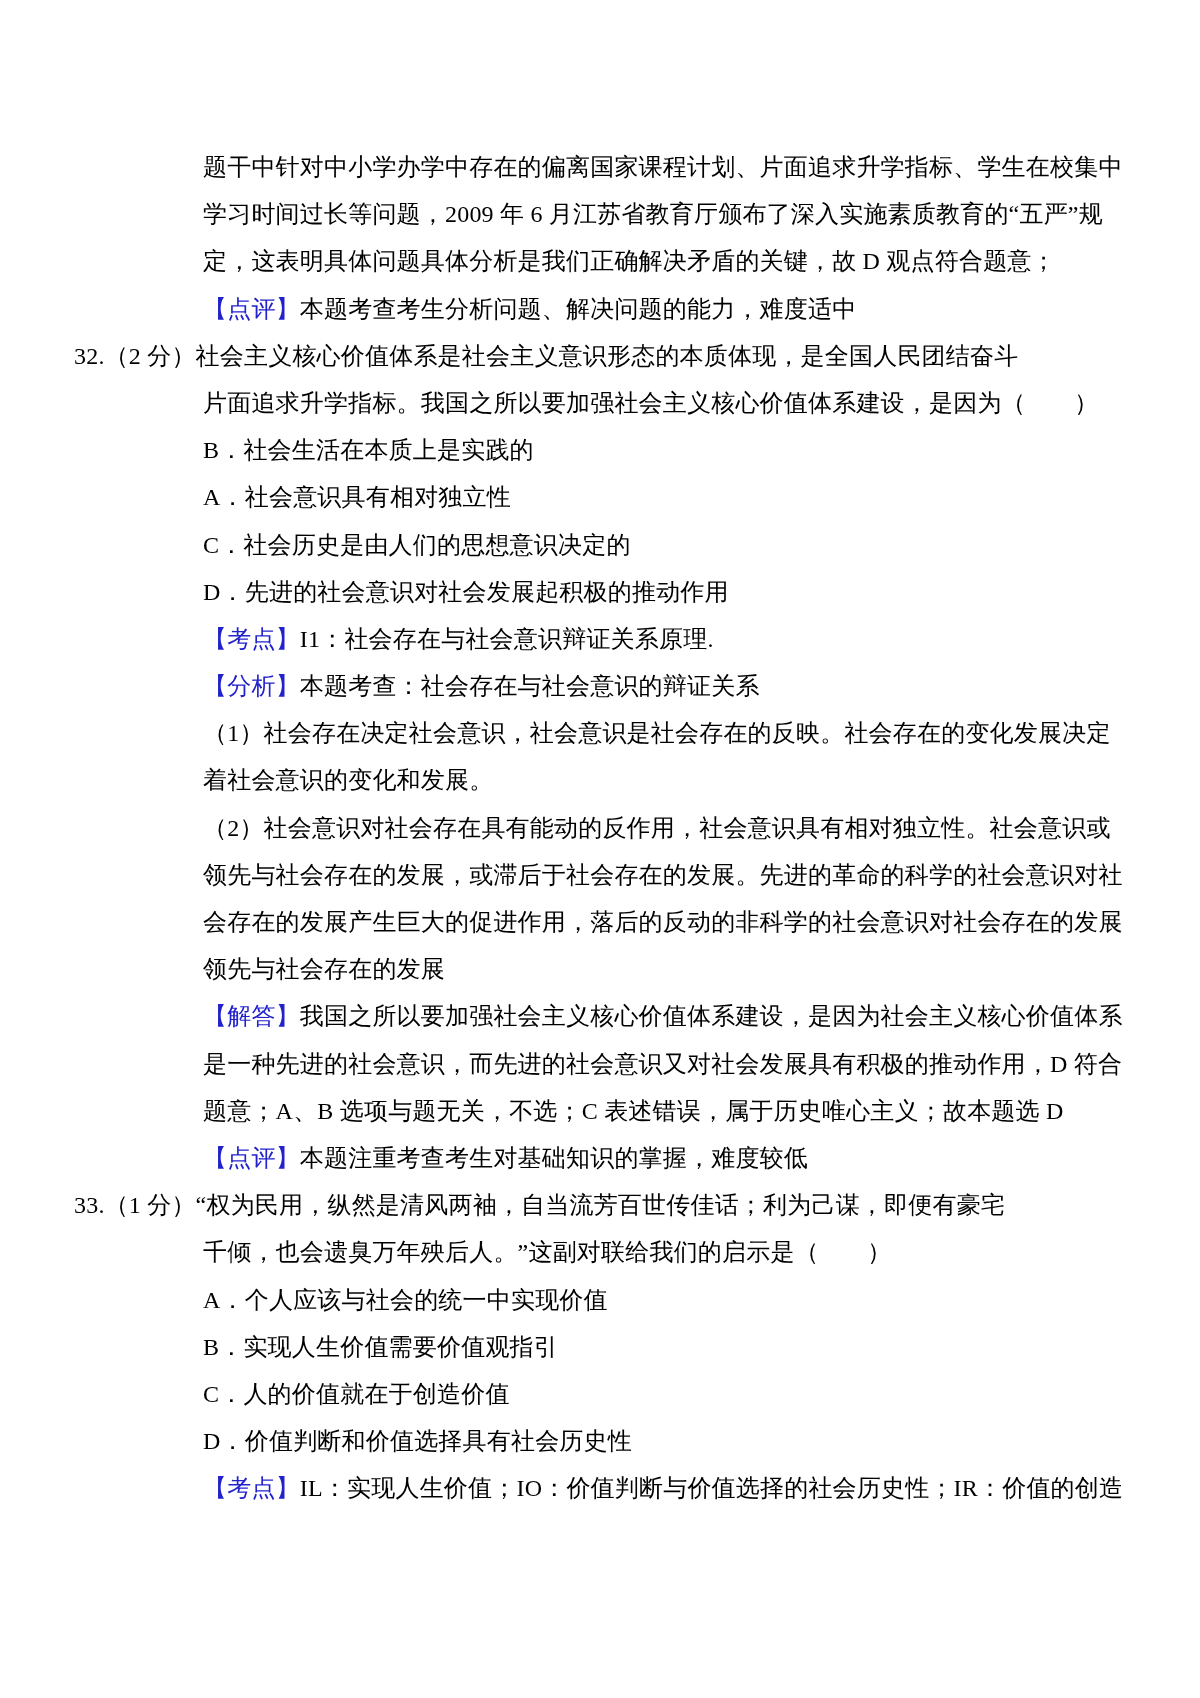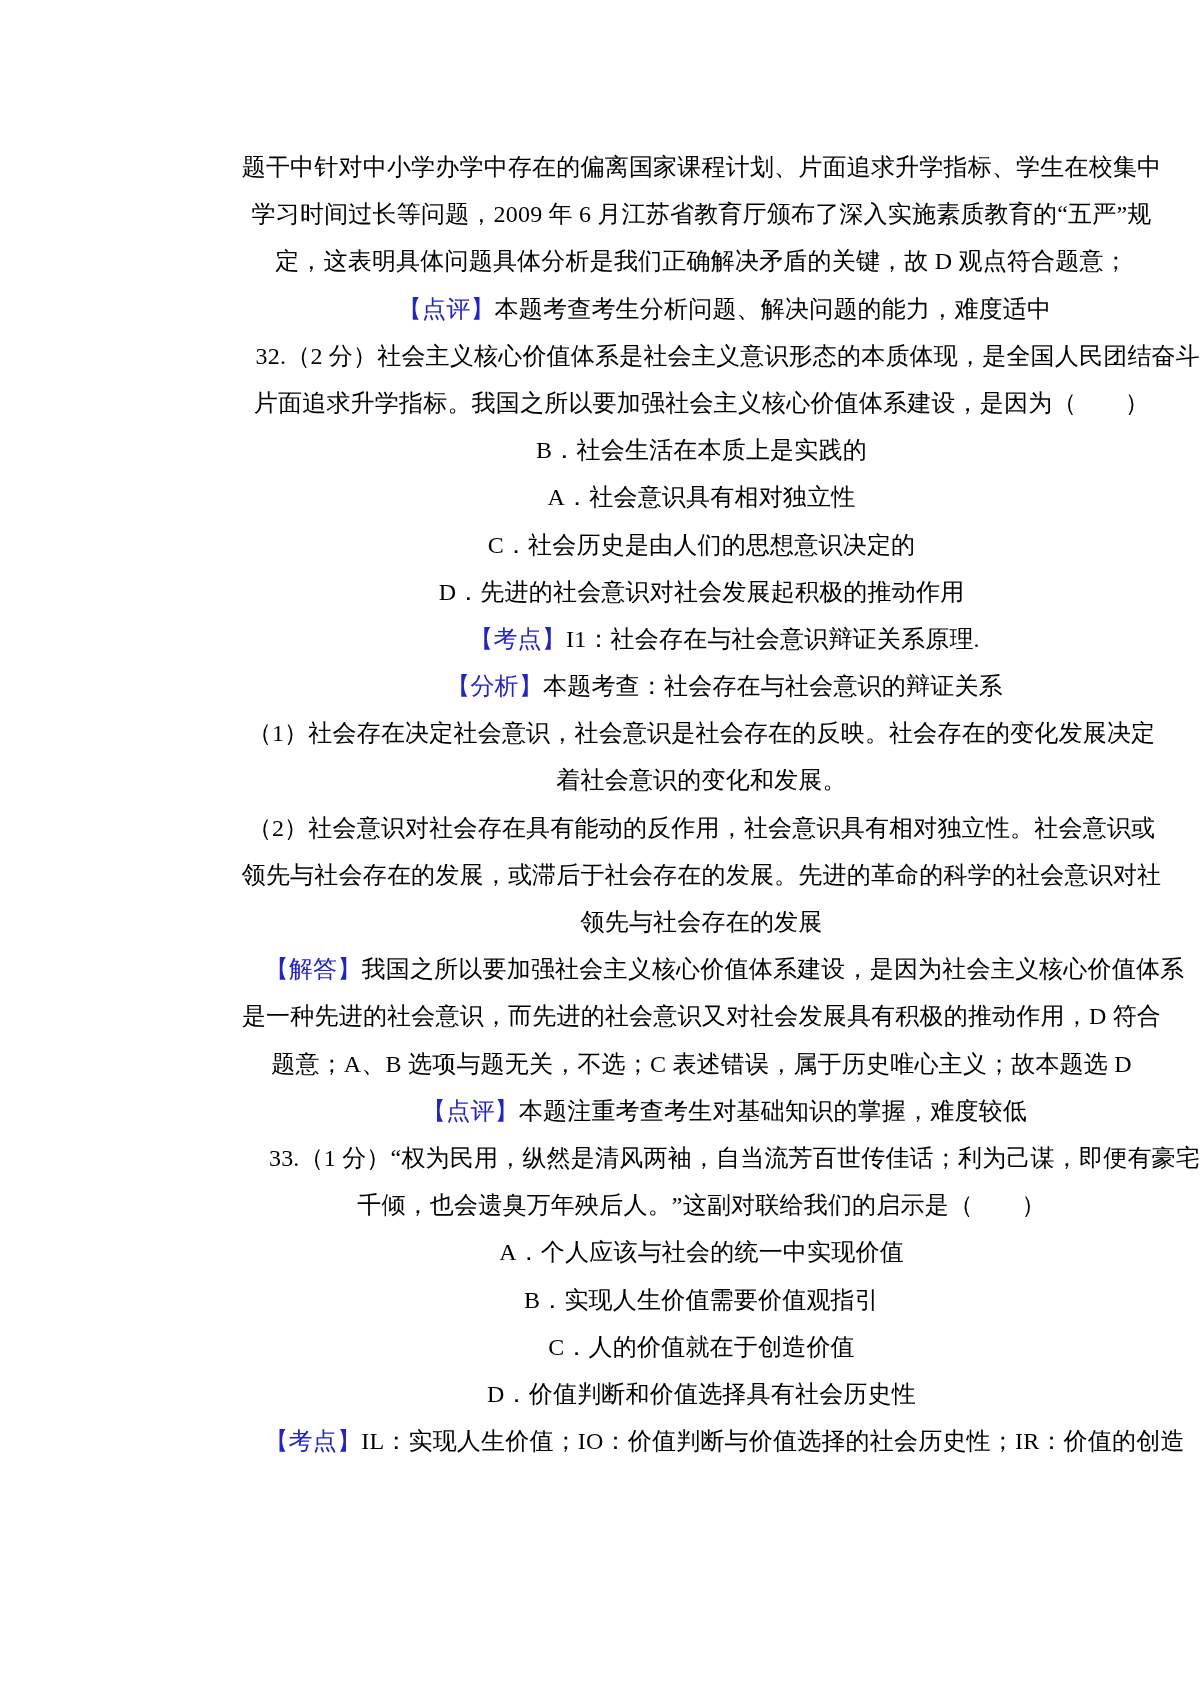--- a/index.html
+++ b/index.html
@@ -22,23 +22,23 @@
     top: 144px;
     left: 0;
     right: 0;
   }
   .line {
     height: 47.2px;
     line-height: 47.2px;
     white-space: pre;
     letter-spacing: 0.2px;
   }
-  .line.body { padding-left: 203px; text-align: center; }
-  .line.num  { padding-left: 74px; text-align: right; }
-  .tag { color: #2222CC; margin-left: 46px; }
+  .line.body { padding-left: 203px; }
+  .line.num  { padding-left: 74px; }
+  .tag { color: #2222CC; }
 </style>
 </head>
 <body>
 
 <div class="page">
   <div class="lines">
       <div class="line body"><span>题干中针对中小学办学中存在的偏离国家课程计划、片面追求升学指标、学生在校集中</span></div>
       <div class="line body"><span>学习时间过长等问题，2009 年 6 月江苏省教育厅颁布了深入实施素质教育的“五严”规</span></div>
       <div class="line body"><span>定，这表明具体问题具体分析是我们正确解决矛盾的关键，故 D 观点符合题意；</span></div>
       <div class="line body"><span class="tag">【点评】</span><span>本题考查考生分析问题、解决问题的能力，难度适中</span></div>
@@ -47,20 +47,21 @@
       <div class="line body"><span>B．社会生活在本质上是实践的</span></div>
       <div class="line body"><span>A．社会意识具有相对独立性</span></div>
       <div class="line body"><span>C．社会历史是由人们的思想意识决定的</span></div>
       <div class="line body"><span>D．先进的社会意识对社会发展起积极的推动作用</span></div>
       <div class="line body"><span class="tag">【考点】</span><span>I1：社会存在与社会意识辩证关系原理.</span></div>
       <div class="line body"><span class="tag">【分析】</span><span>本题考查：社会存在与社会意识的辩证关系</span></div>
       <div class="line body"><span>（1）社会存在决定社会意识，社会意识是社会存在的反映。社会存在的变化发展决定</span></div>
       <div class="line body"><span>着社会意识的变化和发展。</span></div>
       <div class="line body"><span>（2）社会意识对社会存在具有能动的反作用，社会意识具有相对独立性。社会意识或</span></div>
       <div class="line body"><span>领先与社会存在的发展，或滞后于社会存在的发展。先进的革命的科学的社会意识对社</span></div>
+      <div class="line body"><span>会存在的发展产生巨大的促进作用，落后的反动的非科学的社会意识对社会存在的发展</span></div>
       <div class="line body"><span>领先与社会存在的发展</span></div>
       <div class="line body"><span class="tag">【解答】</span><span>我国之所以要加强社会主义核心价值体系建设，是因为社会主义核心价值体系</span></div>
       <div class="line body"><span>是一种先进的社会意识，而先进的社会意识又对社会发展具有积极的推动作用，D 符合</span></div>
       <div class="line body"><span>题意；A、B 选项与题无关，不选；C 表述错误，属于历史唯心主义；故本题选 D</span></div>
       <div class="line body"><span class="tag">【点评】</span><span>本题注重考查考生对基础知识的掌握，难度较低</span></div>
       <div class="line num"><span>33.（1 分）“权为民用，纵然是清风两袖，自当流芳百世传佳话；利为己谋，即便有豪宅</span></div>
       <div class="line body"><span>千倾，也会遗臭万年殃后人。”这副对联给我们的启示是（　　）</span></div>
       <div class="line body"><span>A．个人应该与社会的统一中实现价值</span></div>
       <div class="line body"><span>B．实现人生价值需要价值观指引</span></div>
       <div class="line body"><span>C．人的价值就在于创造价值</span></div>

